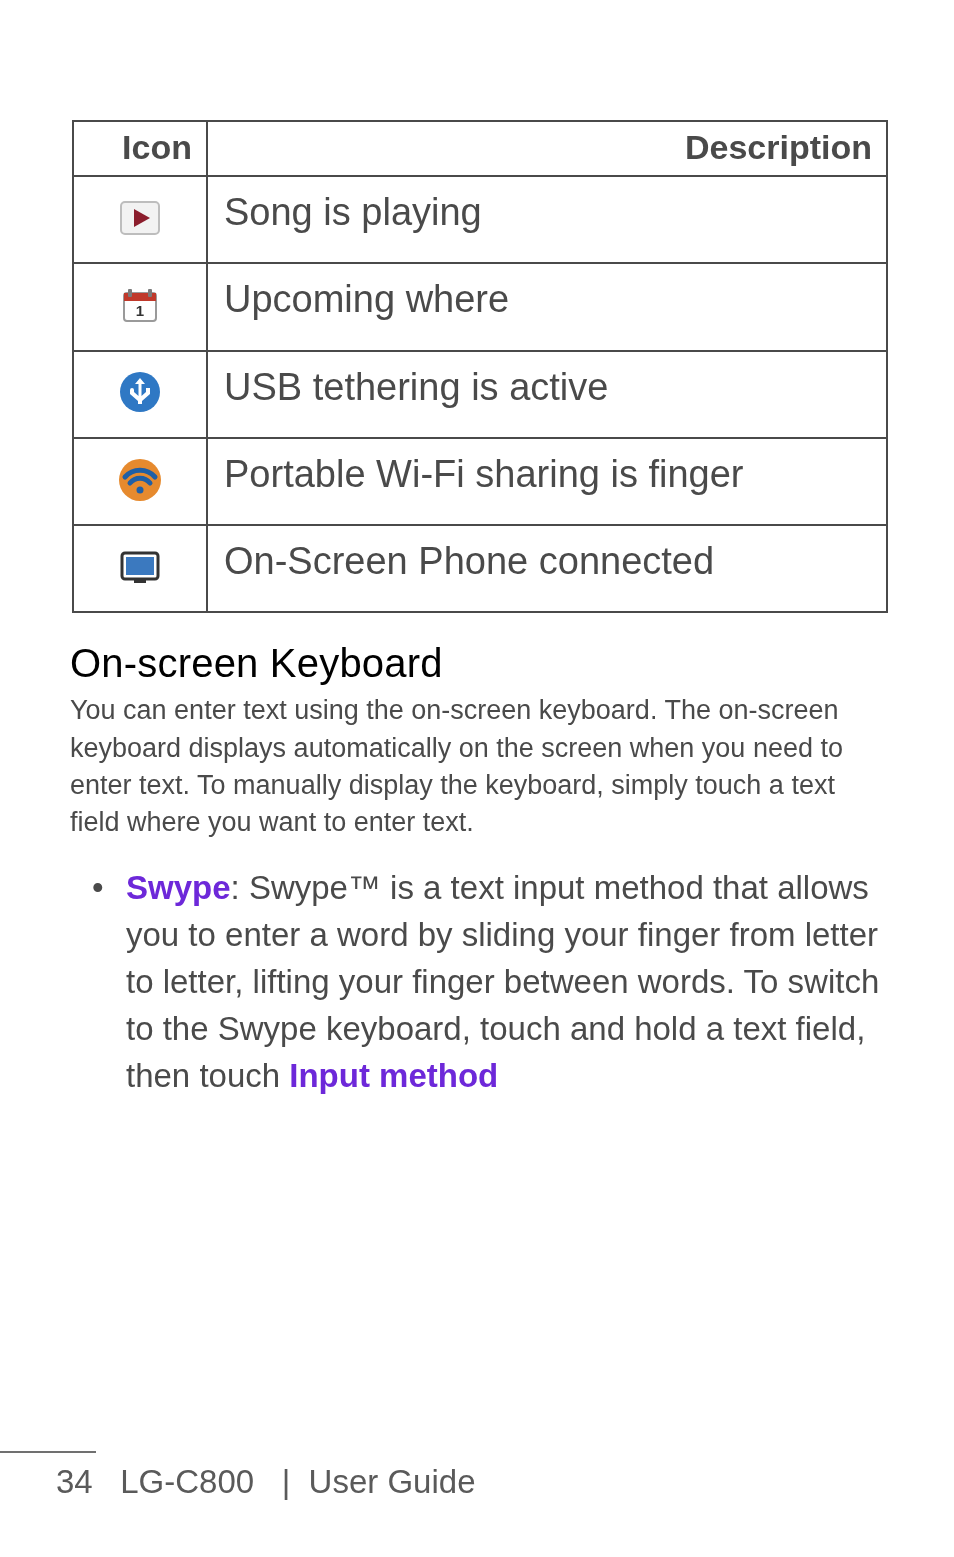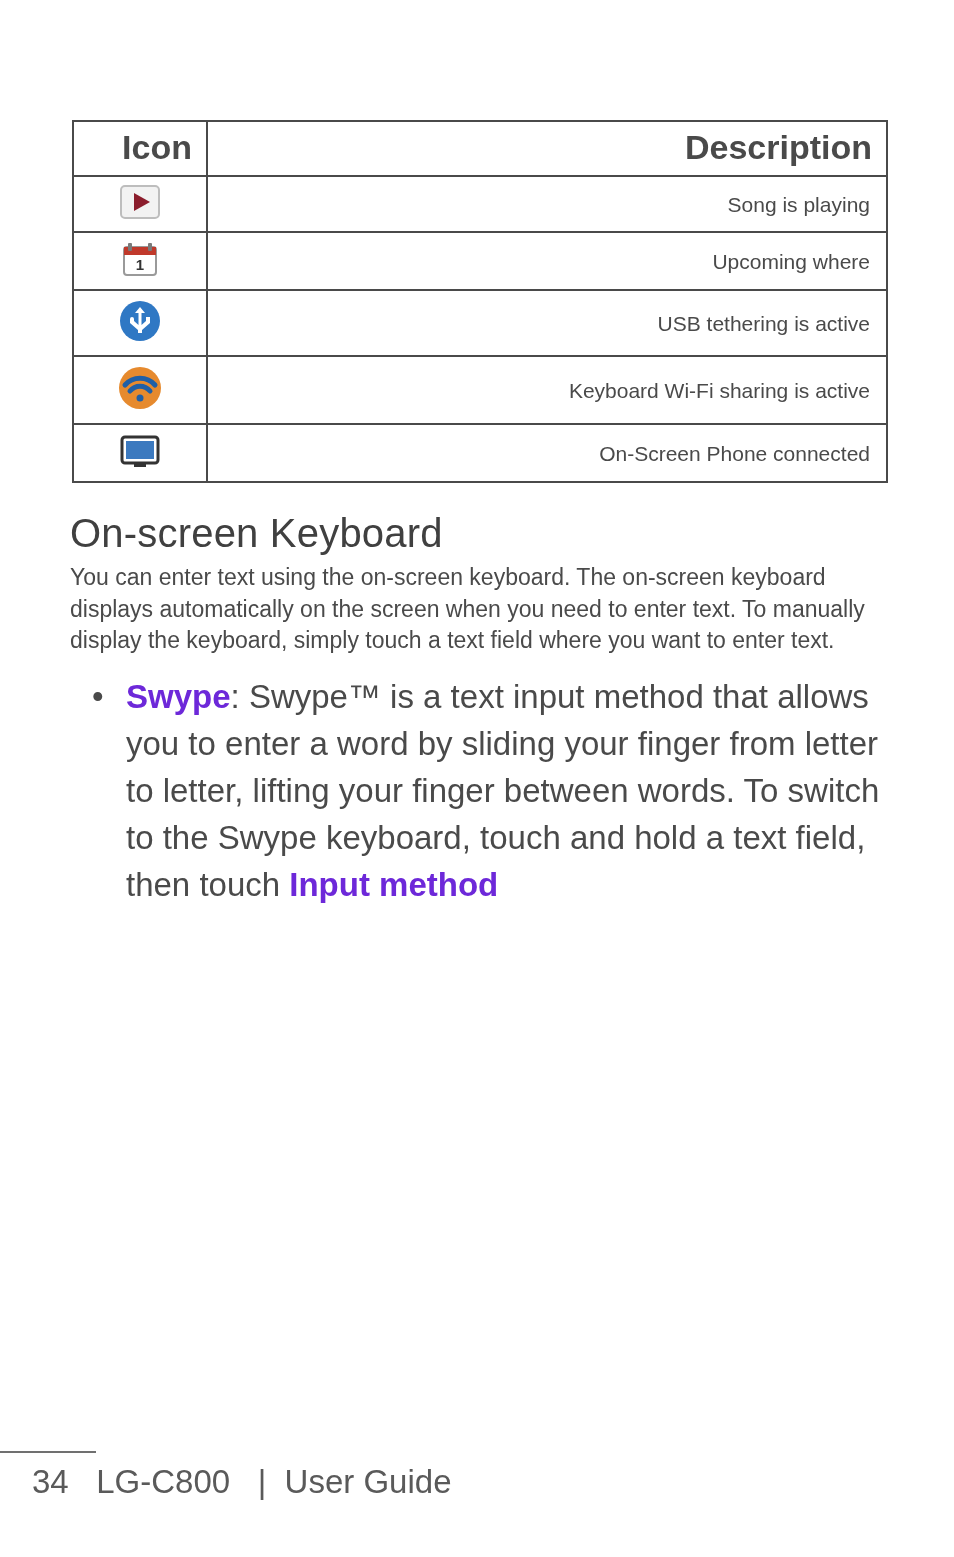--- a/index.html
+++ b/index.html
@@ -33,41 +33,40 @@
     text-align: right;
     padding: 6px 14px 8px 14px;
   }
   table.icon-table th.col-icon { width: 134px; }
   table.icon-table td.icon-cell {
     width: 134px;
     text-align: center;
     padding: 8px 0;
   }
   table.icon-table td.desc-cell {
-    font-size: 21px;
+    font-size: 38px;
     line-height: 1.35;
-    padding: 10px 16px 8px 16px;
+    padding: 10px 16px 24px 16px;
     font-weight: 300;
-    text-align: right;
   }
   .icon-box { display: inline-flex; align-items: center; justify-content: center; }
 
   h2.section {
-    color: #404040;
+    color: #000000;
     font-size: 40px;
     font-weight: 400;
     margin: 7px 0 6px 0;
     letter-spacing: 0.2px;
   }
   p.body {
-    font-size: 23px;
+    font-size: 27px;
     line-height: 1.38;
     color: #4a4a4a;
     font-weight: 300;
-    margin-bottom: 17px;
+    margin-bottom: 24px;
   }
   ul.bullets {
     list-style: none;
     padding-left: 56px;
   }
   ul.bullets li {
     font-size: 33px;
     line-height: 1.42;
     color: #4a4a4a;
     font-weight: 300;
@@ -88,21 +87,21 @@
     bottom: 56px;
     width: 100%;
   }
   .footer-rule {
     width: 96px;
     border-top: 2px solid #707070;
     margin-left: 0;
     margin-bottom: 10px;
   }
   .footer-text {
-    padding-left: 32px;
+    padding-left: 56px;
     font-size: 33px;
     color: #5a5a5a;
     font-weight: 300;
   }
 </style>
 </head>
 <body>
 
 <div class="page">
 
@@ -154,21 +153,21 @@
         <td class="icon-cell">
           <span class="icon-box">
             <svg width="46" height="46" viewBox="0 0 46 46">
               <circle cx="23" cy="23" r="21" fill="#e68a2e"></circle>
               <path d="M8 20 A20 20 0 0 1 38 20" stroke="#1f5fa6" stroke-width="5" fill="none" stroke-linecap="round"></path>
               <path d="M13 26 A13 13 0 0 1 33 26" stroke="#1f5fa6" stroke-width="5" fill="none" stroke-linecap="round"></path>
               <circle cx="23" cy="33" r="3.5" fill="#1f5fa6"></circle>
             </svg>
           </span>
         </td>
-        <td class="desc-cell">Keyboard Wi-Fi sharing is active</td>
+        <td class="desc-cell">Portable Wi-Fi sharing is finger</td>
       </tr>
       <tr>
         <td class="icon-cell">
           <span class="icon-box">
             <svg width="40" height="36" viewBox="0 0 40 36">
               <rect x="2" y="4" width="36" height="26" rx="3" fill="#fff" stroke="#333" stroke-width="3"></rect>
               <rect x="6" y="8" width="28" height="18" fill="#3b79bf"></rect>
               <rect x="14" y="30" width="12" height="4" fill="#333"></rect>
             </svg>
           </span>

